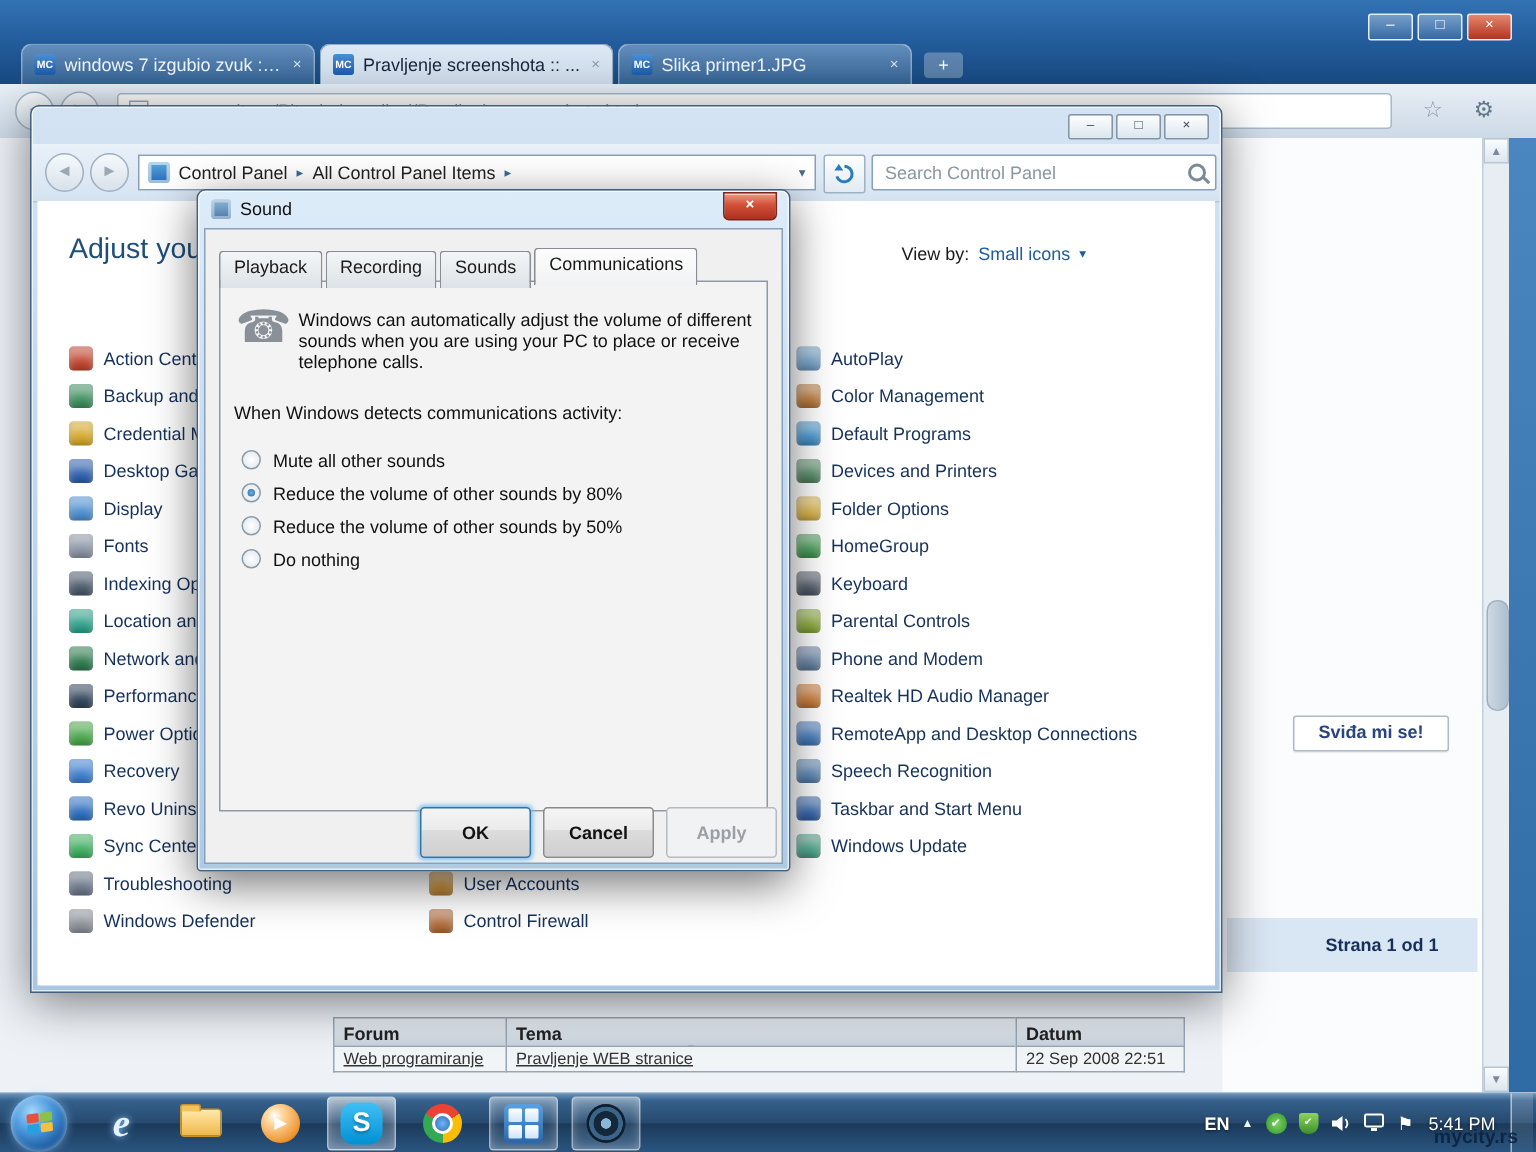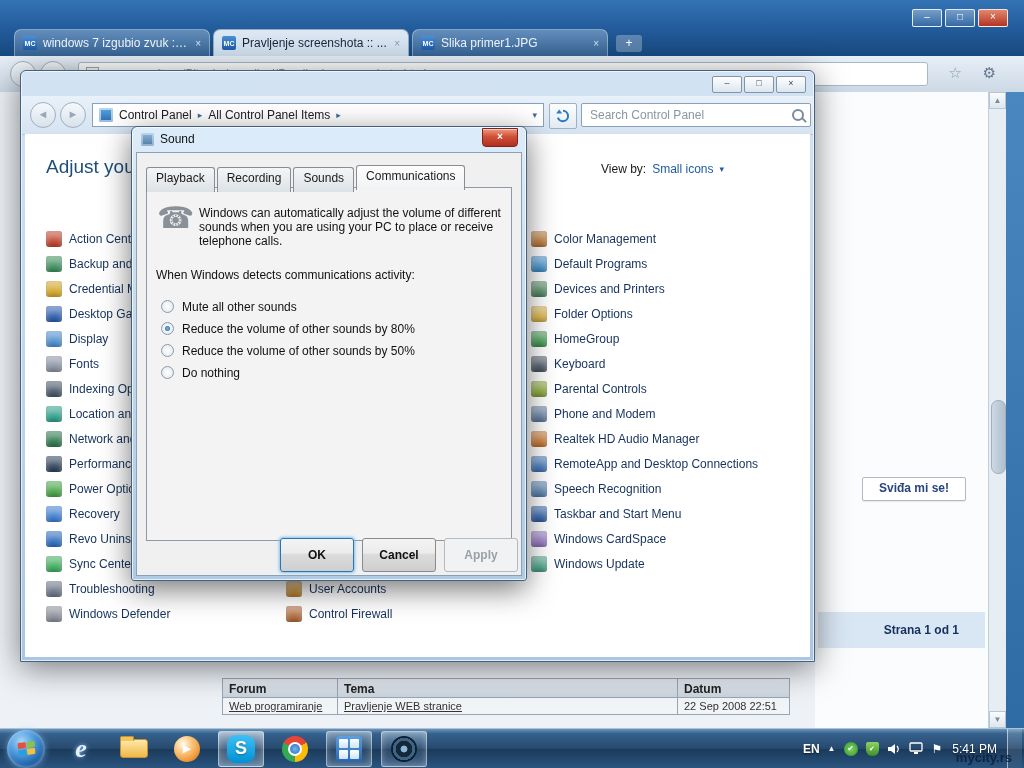--- a/index.html
+++ b/index.html
@@ -313,20 +313,24 @@
             <span>User Accounts</span>
           </div>
         <div class="cp-item">
             <span class="cp-ico" style="background: rgb(176, 106, 58);"></span>
             <span>Control Firewall</span>
           </div>
       </div>
 
       <div class="cp-col col-right">
         <div class="cp-item">
+            <span class="cp-ico" style="background: rgb(122, 168, 208);"></span>
+            <span>AutoPlay</span>
+          </div>
+        <div class="cp-item">
             <span class="cp-ico" style="background: rgb(192, 127, 63);"></span>
             <span>Color Management</span>
           </div>
         <div class="cp-item">
             <span class="cp-ico" style="background: rgb(74, 154, 212);"></span>
             <span>Default Programs</span>
           </div>
         <div class="cp-item">
             <span class="cp-ico" style="background: rgb(90, 143, 106);"></span>
             <span>Devices and Printers</span>
@@ -359,24 +363,20 @@
             <span class="cp-ico" style="background: rgb(74, 127, 192);"></span>
             <span>RemoteApp and Desktop Connections</span>
           </div>
         <div class="cp-item">
             <span class="cp-ico" style="background: rgb(95, 138, 184);"></span>
             <span>Speech Recognition</span>
           </div>
         <div class="cp-item">
             <span class="cp-ico" style="background: rgb(58, 106, 176);"></span>
             <span>Taskbar and Start Menu</span>
-          </div>
-        <div class="cp-item">
-            <span class="cp-ico" style="background: rgb(154, 127, 200);"></span>
-            <span>Windows CardSpace</span>
           </div>
         <div class="cp-item">
             <span class="cp-ico" style="background: rgb(79, 169, 143);"></span>
             <span>Windows Update</span>
           </div>
       </div>
     </div>
   </div>
 
   <div class="dlg">

